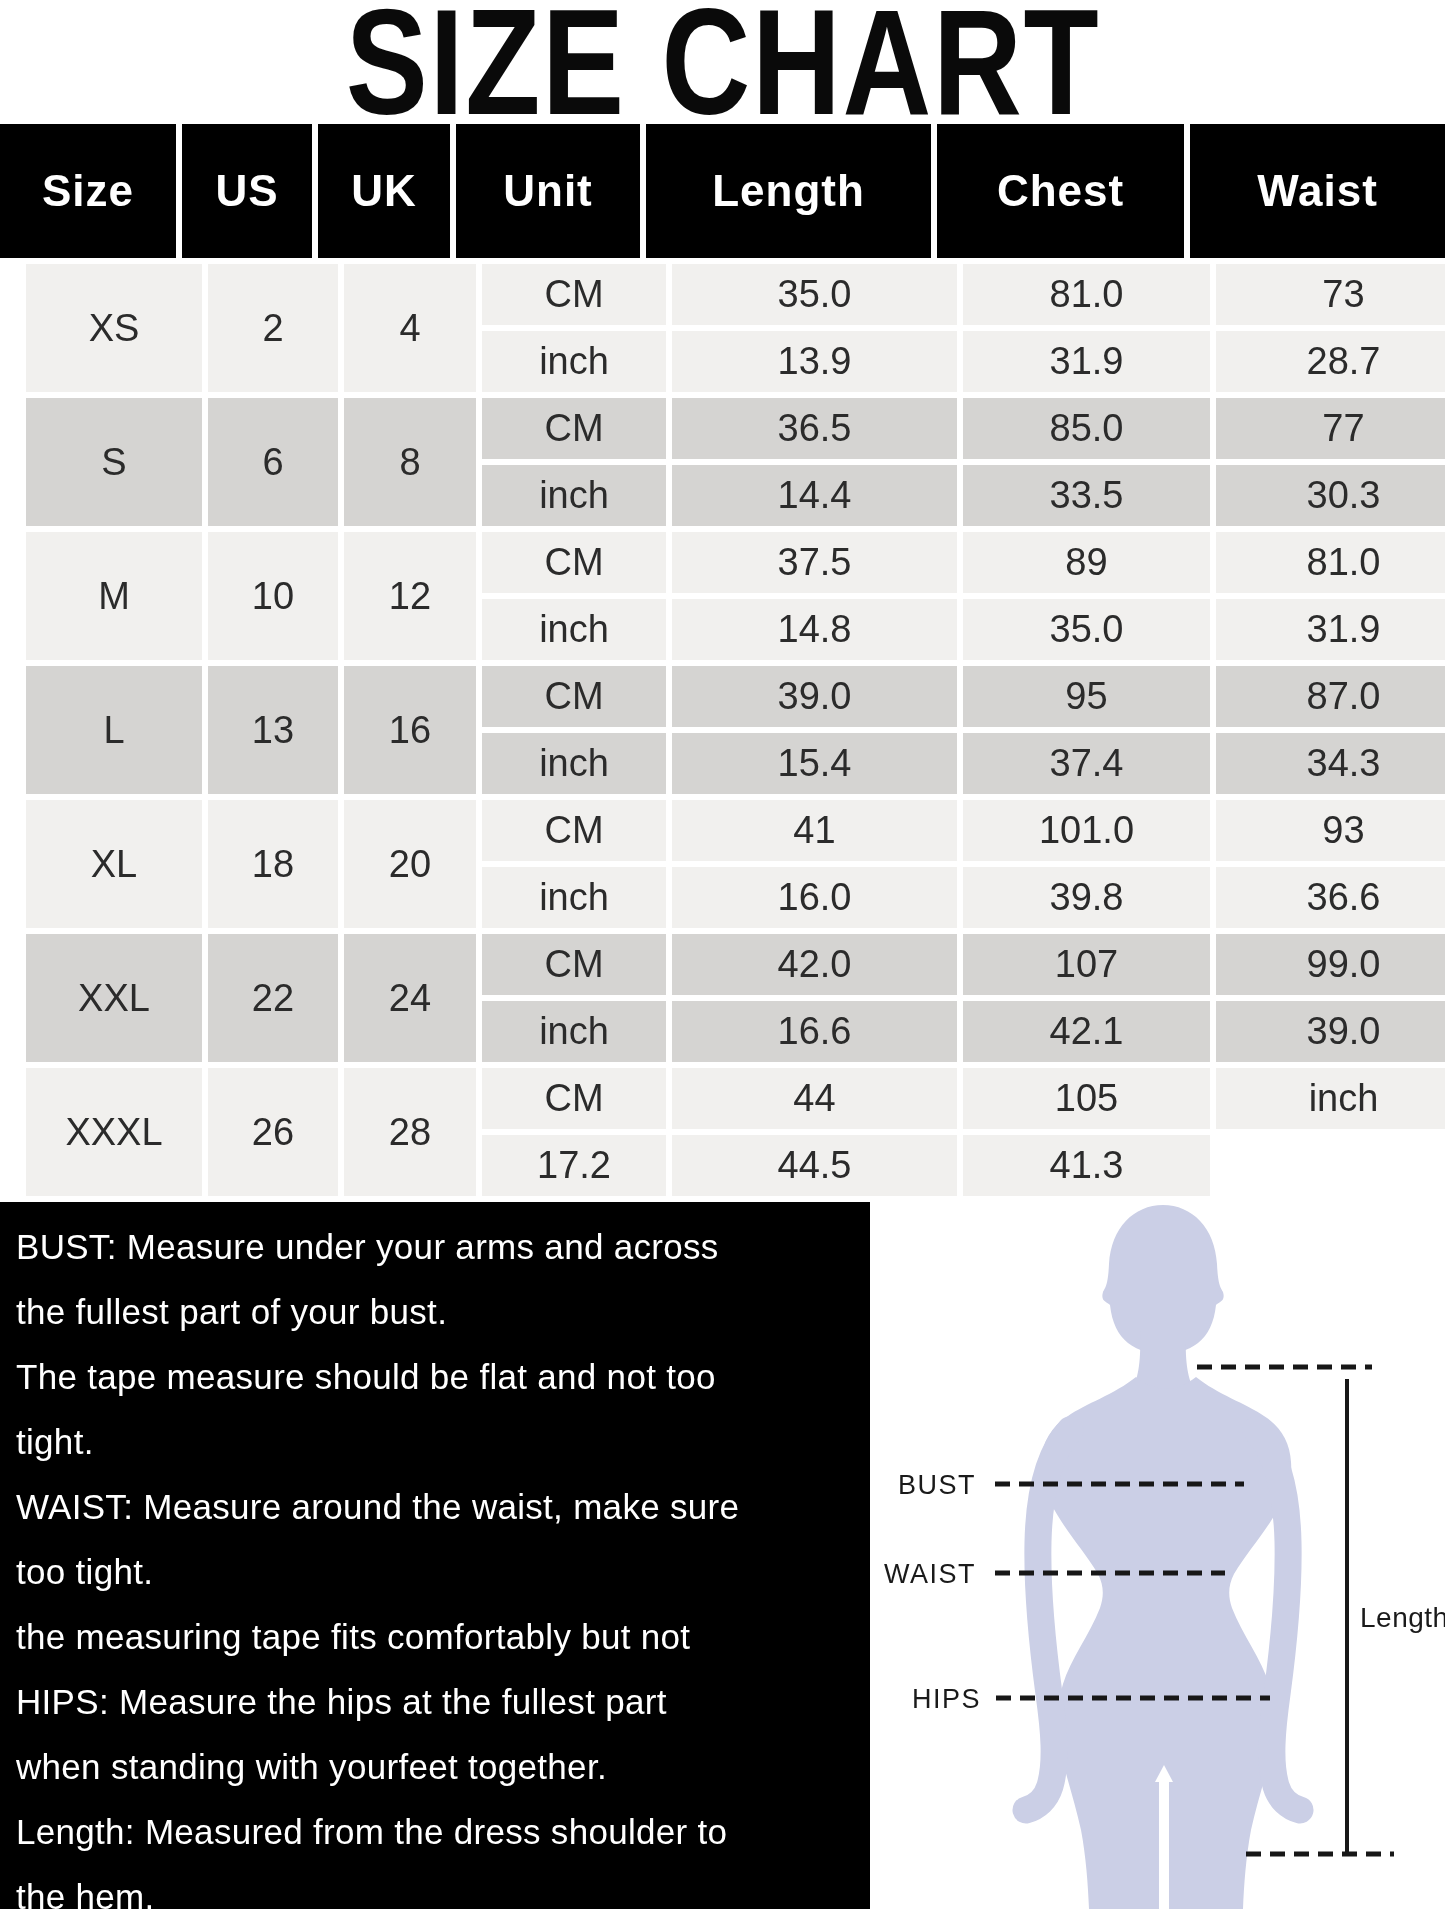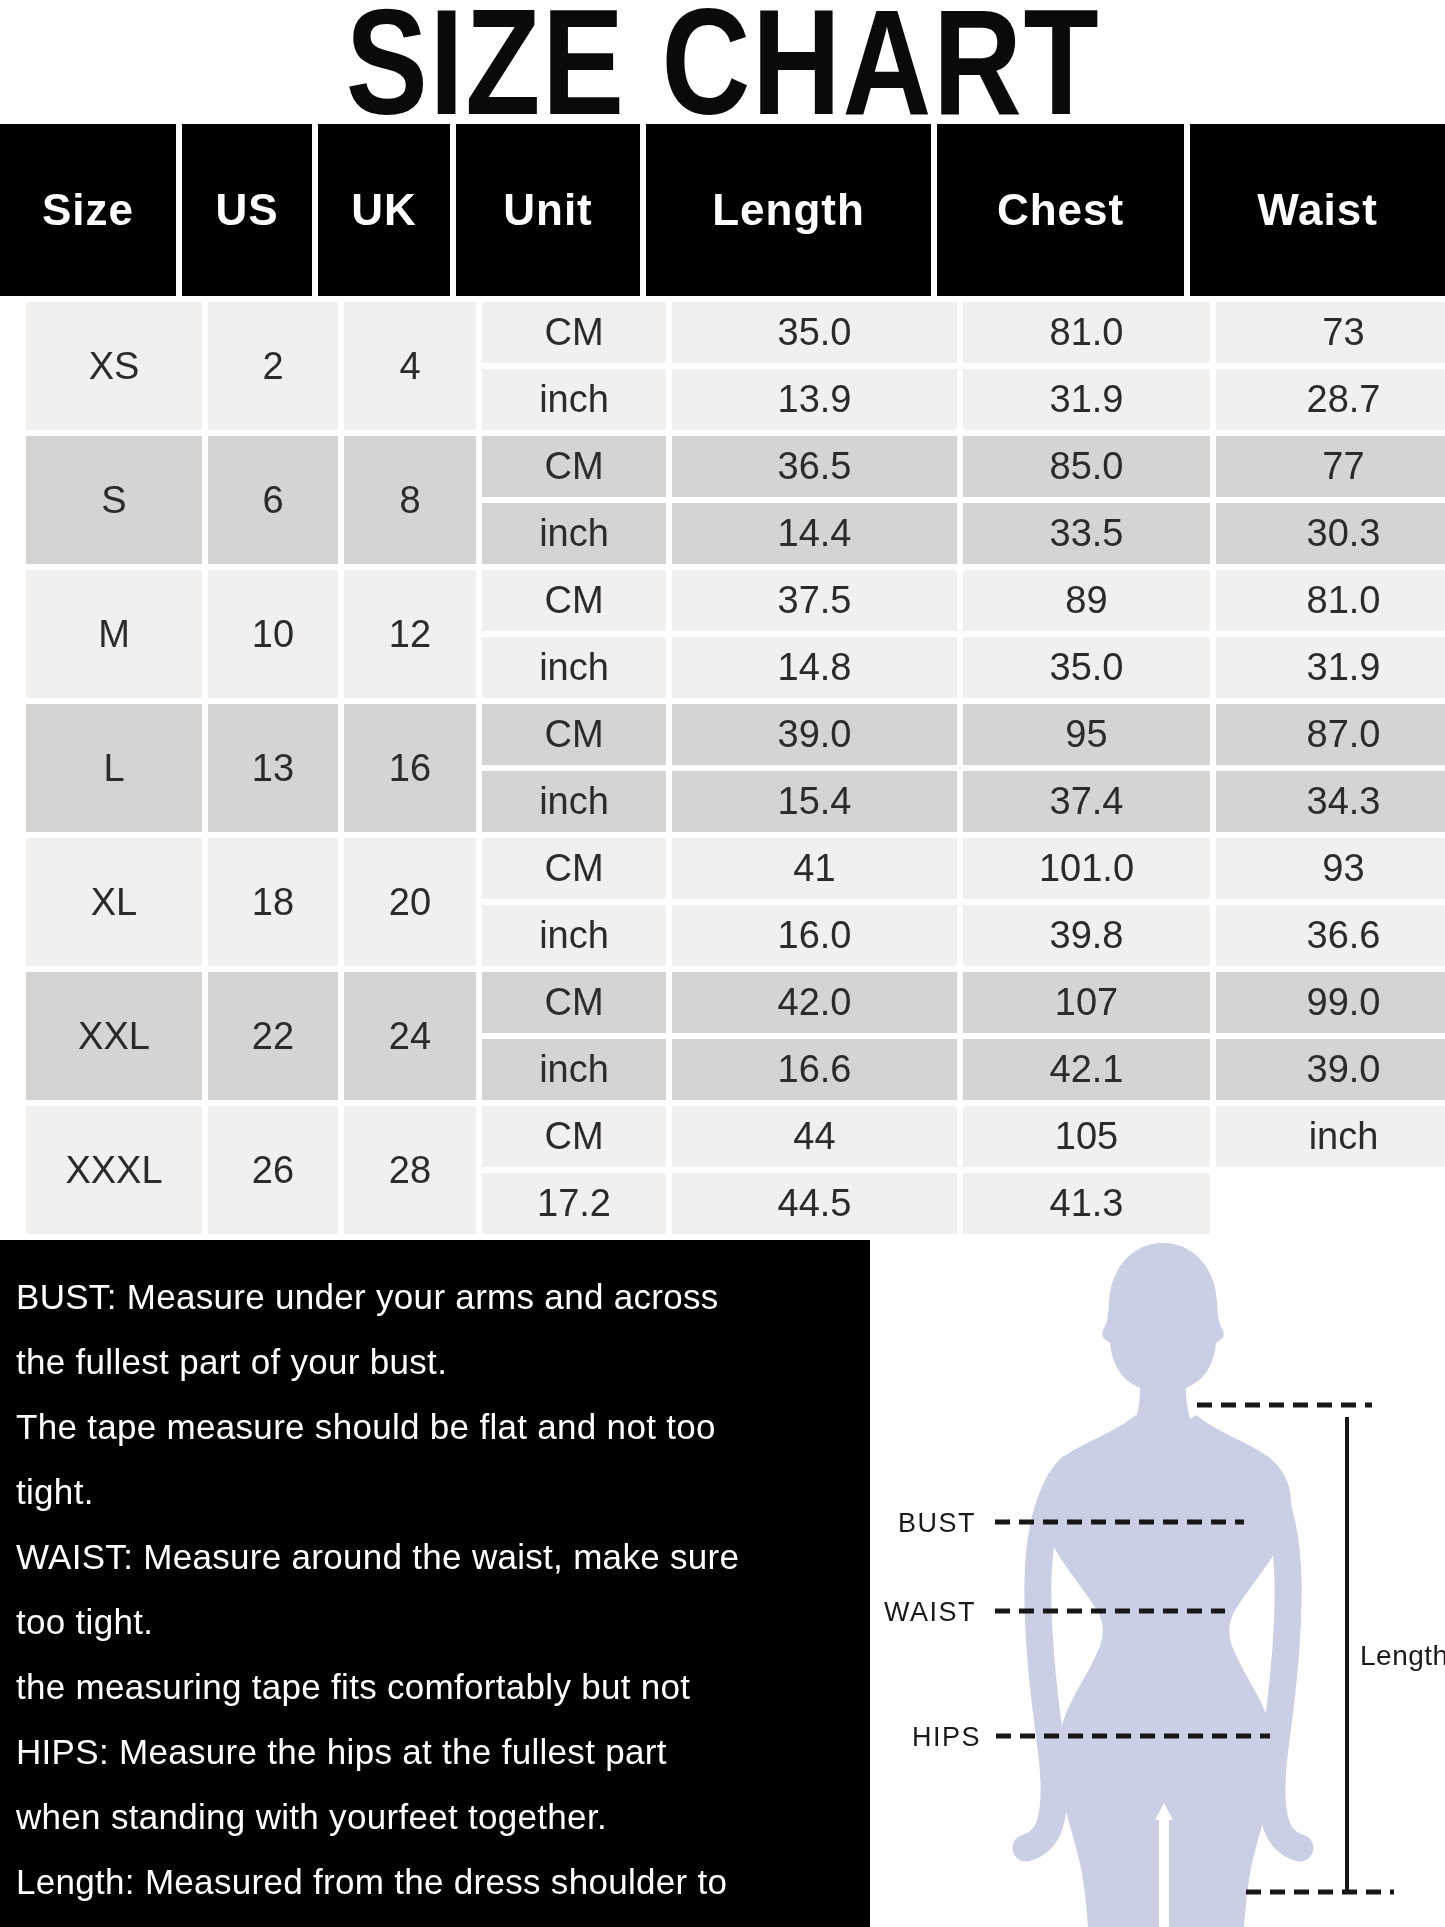--- a/index.html
+++ b/index.html
@@ -9,34 +9,34 @@
   
   .title-wrap { height:124px; display:flex; align-items:center; justify-content:center; }
   .title { font-size:150px; font-weight:700; color:#0a0a0a; letter-spacing:2px;
            transform:scaleX(0.82); transform-origin:center; white-space:nowrap; line-height:1; }
 
   
   .size-table { width:1445px; }
   .grid-cols { display:grid;
                grid-template-columns:176px 130px 132px 184px 285px 247px 255px;
                column-gap:6px; }
-  .header-row { height:172px; margin-bottom:6px;border-radius:31px; }
+  .header-row { height:134px; margin-bottom:6px;border-radius:31px; }
   .header-cell { background:#000000; color:#ffffff; font-weight:800; font-size:44px;
                  display:flex; align-items:center; justify-content:center; letter-spacing:1px; }
   .size-block { grid-template-rows:61px 61px; row-gap:6px; margin-bottom:6px;margin-left:26px; }
   .cell { display:flex; align-items:center; justify-content:center;
           font-size:38px; color:#2b2b2b; }
   .span2 { grid-row:1 / 3; }
   .light .cell { background:#f1f0ee; }
   .dark  .cell { background:#d5d4d2; }
 
   
   .bottom { display:flex; width:1445px; height:707px; }
   .notes { width:870px; height:707px; background:#000000; color:#ffffff;
-           padding:24px 0 0 16px; }
+           padding:12px 0 0 16px; }
   .notes .line { font-size:35px; line-height:65px; white-space:nowrap; letter-spacing:0.3px; }
   .figure-area { width:503px; height:707px; background:#ffffff; position:relative; }
   .figure-area svg { position:absolute; left:0; top:0; }
   .anno-label { font-size:27px; letter-spacing:1.5px; fill:#1a1a1a; }
   .length-label { font-size:28px; letter-spacing:0.5px; fill:#1a1a1a; }
 </style>
 </head>
 <body>
 
 <div class="title-wrap">

